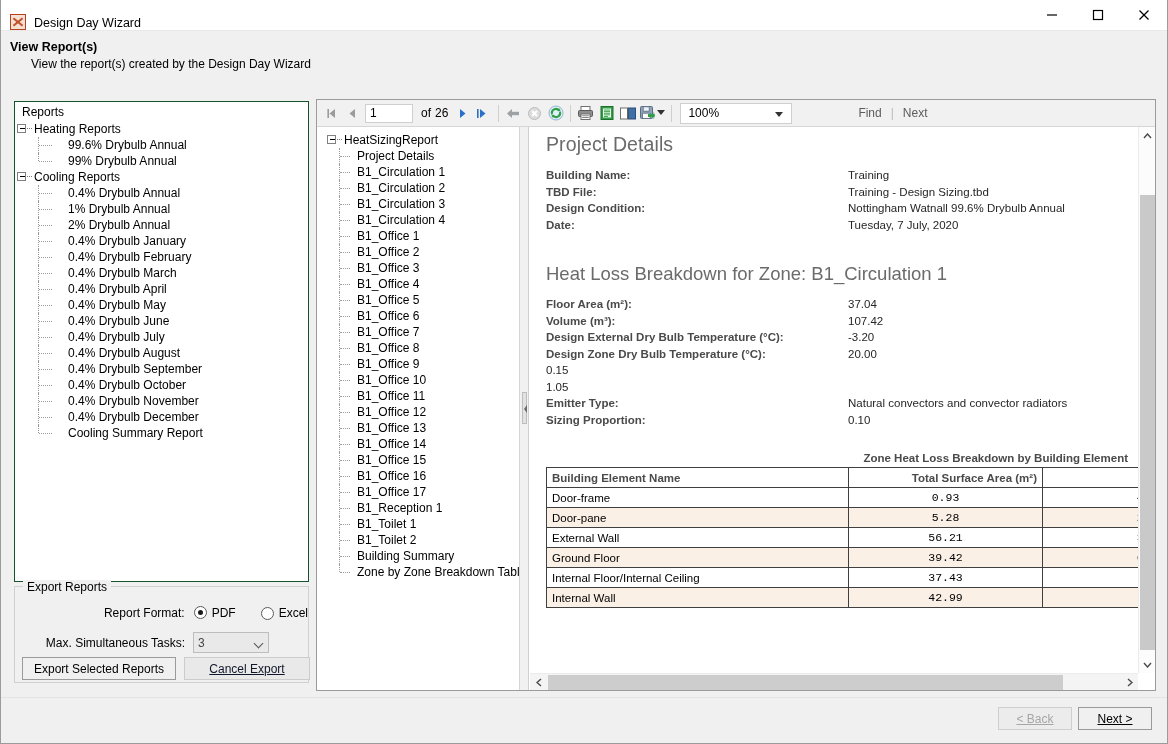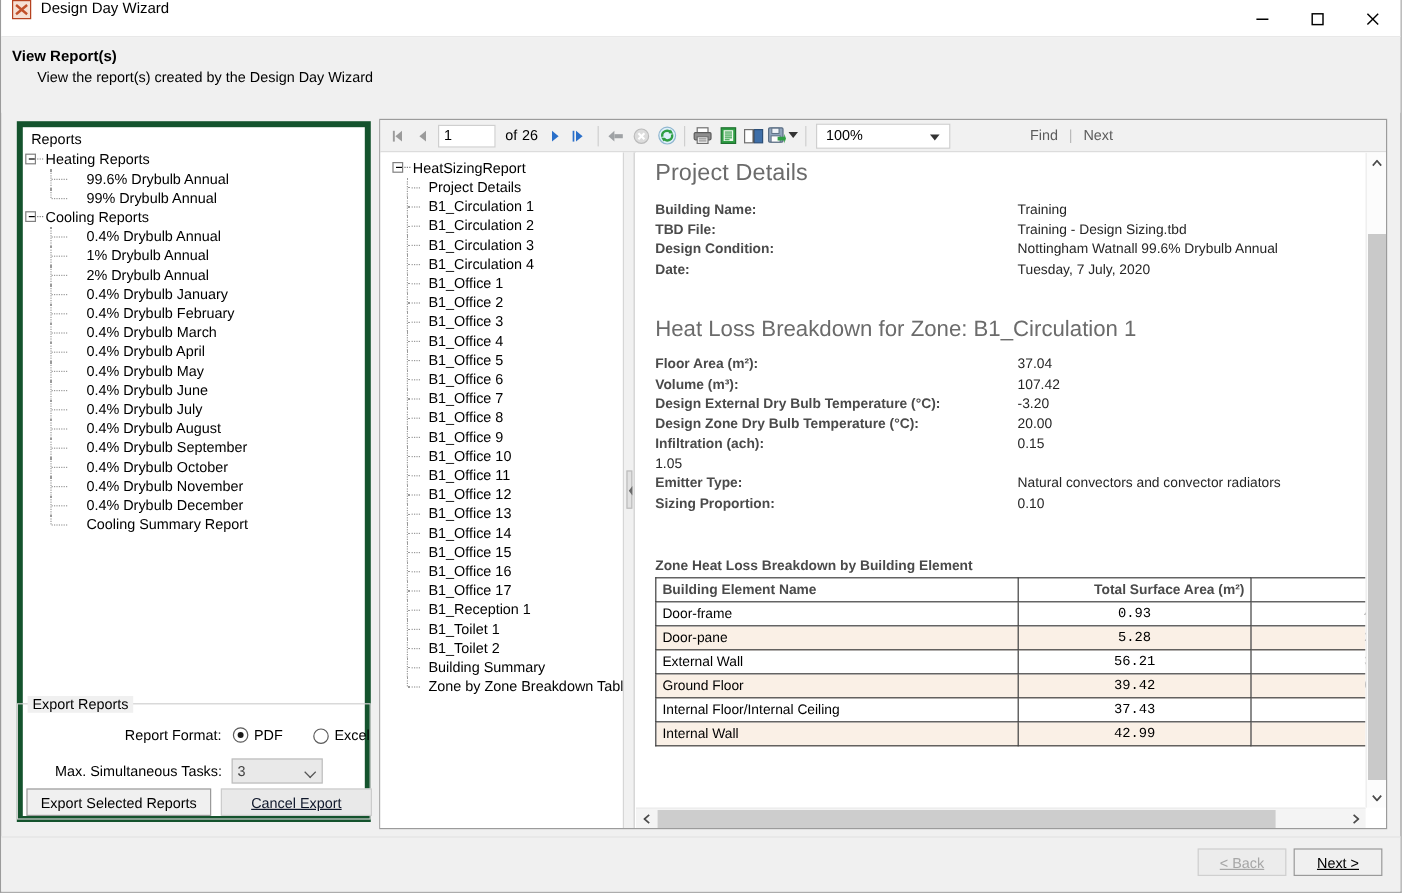--- a/index.html
+++ b/index.html
@@ -18,21 +18,21 @@
     background: #f0f0f0;
     border: 1px solid #9b9b9b;
     border-top: none;
   }
 
   
   .titlebar {
     position: absolute; top: 0; left: 0; right: 0; height: 31px;
     background: #ffffff;
     border-bottom: 1px solid #e8e8e8;
-    display: flex; align-items: flex-start;
+    display: flex; align-items: flex-end;
   }
   .app-icon {
     width: 16px; height: 16px; margin-left: 9px; margin-right: 8px;
     border: 1px solid #b5411f; background: #f6e0d4;
     position: relative; flex: 0 0 auto;
   }
   .app-icon::before, .app-icon::after {
     content: ""; position: absolute; left: 1px; top: 6px;
     width: 12px; height: 2px; background: #c1502a;
   }
@@ -56,23 +56,23 @@
     font-size: 12.5px; font-weight: bold; color: #000;
   }
   .hdr-sub {
     position: absolute; left: 30px; top: 26px;
     font-size: 12px; color: #000;
   }
 
   
   .left-panel {
     position: absolute; left: 13px; top: 101px;
-    width: 295px; height: 584px;
+    width: 295px; height: 481px;
     background: #ffffff;
-    border: 5px solid #14532d;
+    border: 1px solid #14532d;
     overflow: hidden;
   }
   .tree-head { padding: 3px 0 2px 7px; font-size: 12px; color: #000; }
   .tree { font-size: 12px; }
   .tree-row { height: 16px; display: flex; align-items: center; white-space: nowrap; }
   .tw { position: relative; width: 17px; height: 16px; flex: 0 0 auto; }
   .tw-box {
     position: absolute; left: 2px; top: 3px; width: 9px; height: 9px;
     border: 1px solid #808080; background: #fff;
   }
@@ -211,21 +211,21 @@
     margin: 6px 0 0 0; letter-spacing: 0.1px;
   }
   .kv { margin-top: 13px; }
   .kv-row { display: flex; height: 16.5px; font-size: 11.5px; }
   .kv-key { width: 302px; font-weight: bold; color: #4a4a4a; }
   .kv-val { color: #262626; }
   .rpt-h2 {
     font-size: 18.5px; color: #6b6b6b; font-weight: normal; margin: 28px 0 0 0;
   }
   .tbl-caption {
-    font-size: 11.5px; font-weight: bold; color: #4a4a4a; margin-top: 36px; margin-bottom: 3px;
+    font-size: 11.5px; font-weight: bold; color: #4a4a4a; margin-top: 22px; margin-bottom: 3px; text-align: right;
   }
   table.rpt {
     border-collapse: collapse; width: 719px; table-layout: fixed;
     font-size: 11.5px;
   }
   table.rpt th, table.rpt td {
     border: 1px solid #3f3f3f; height: 20px; padding: 0 5px; font-weight: normal;
   }
   table.rpt th {
     background: #fff; color: #4a4a4a; font-weight: bold; text-align: right;
@@ -885,21 +885,20 @@
             </div>
             <div class="kv-row">
               <span class="kv-key">Design External Dry Bulb Temperature (°C):</span>
               <span class="kv-val">-3.20</span>
             </div>
             <div class="kv-row">
               <span class="kv-key">Design Zone Dry Bulb Temperature (°C):</span>
               <span class="kv-val">20.00</span>
             </div>
             <div class="kv-row">
-              <span class="kv-key">Infiltration (ach):</span>
               <span class="kv-val">0.15</span>
             </div>
             <div class="kv-row">
               <span class="kv-val">1.05</span>
             </div>
             <div class="kv-row">
               <span class="kv-key">Emitter Type:</span>
               <span class="kv-val">Natural convectors and convector radiators</span>
             </div>
             <div class="kv-row">

